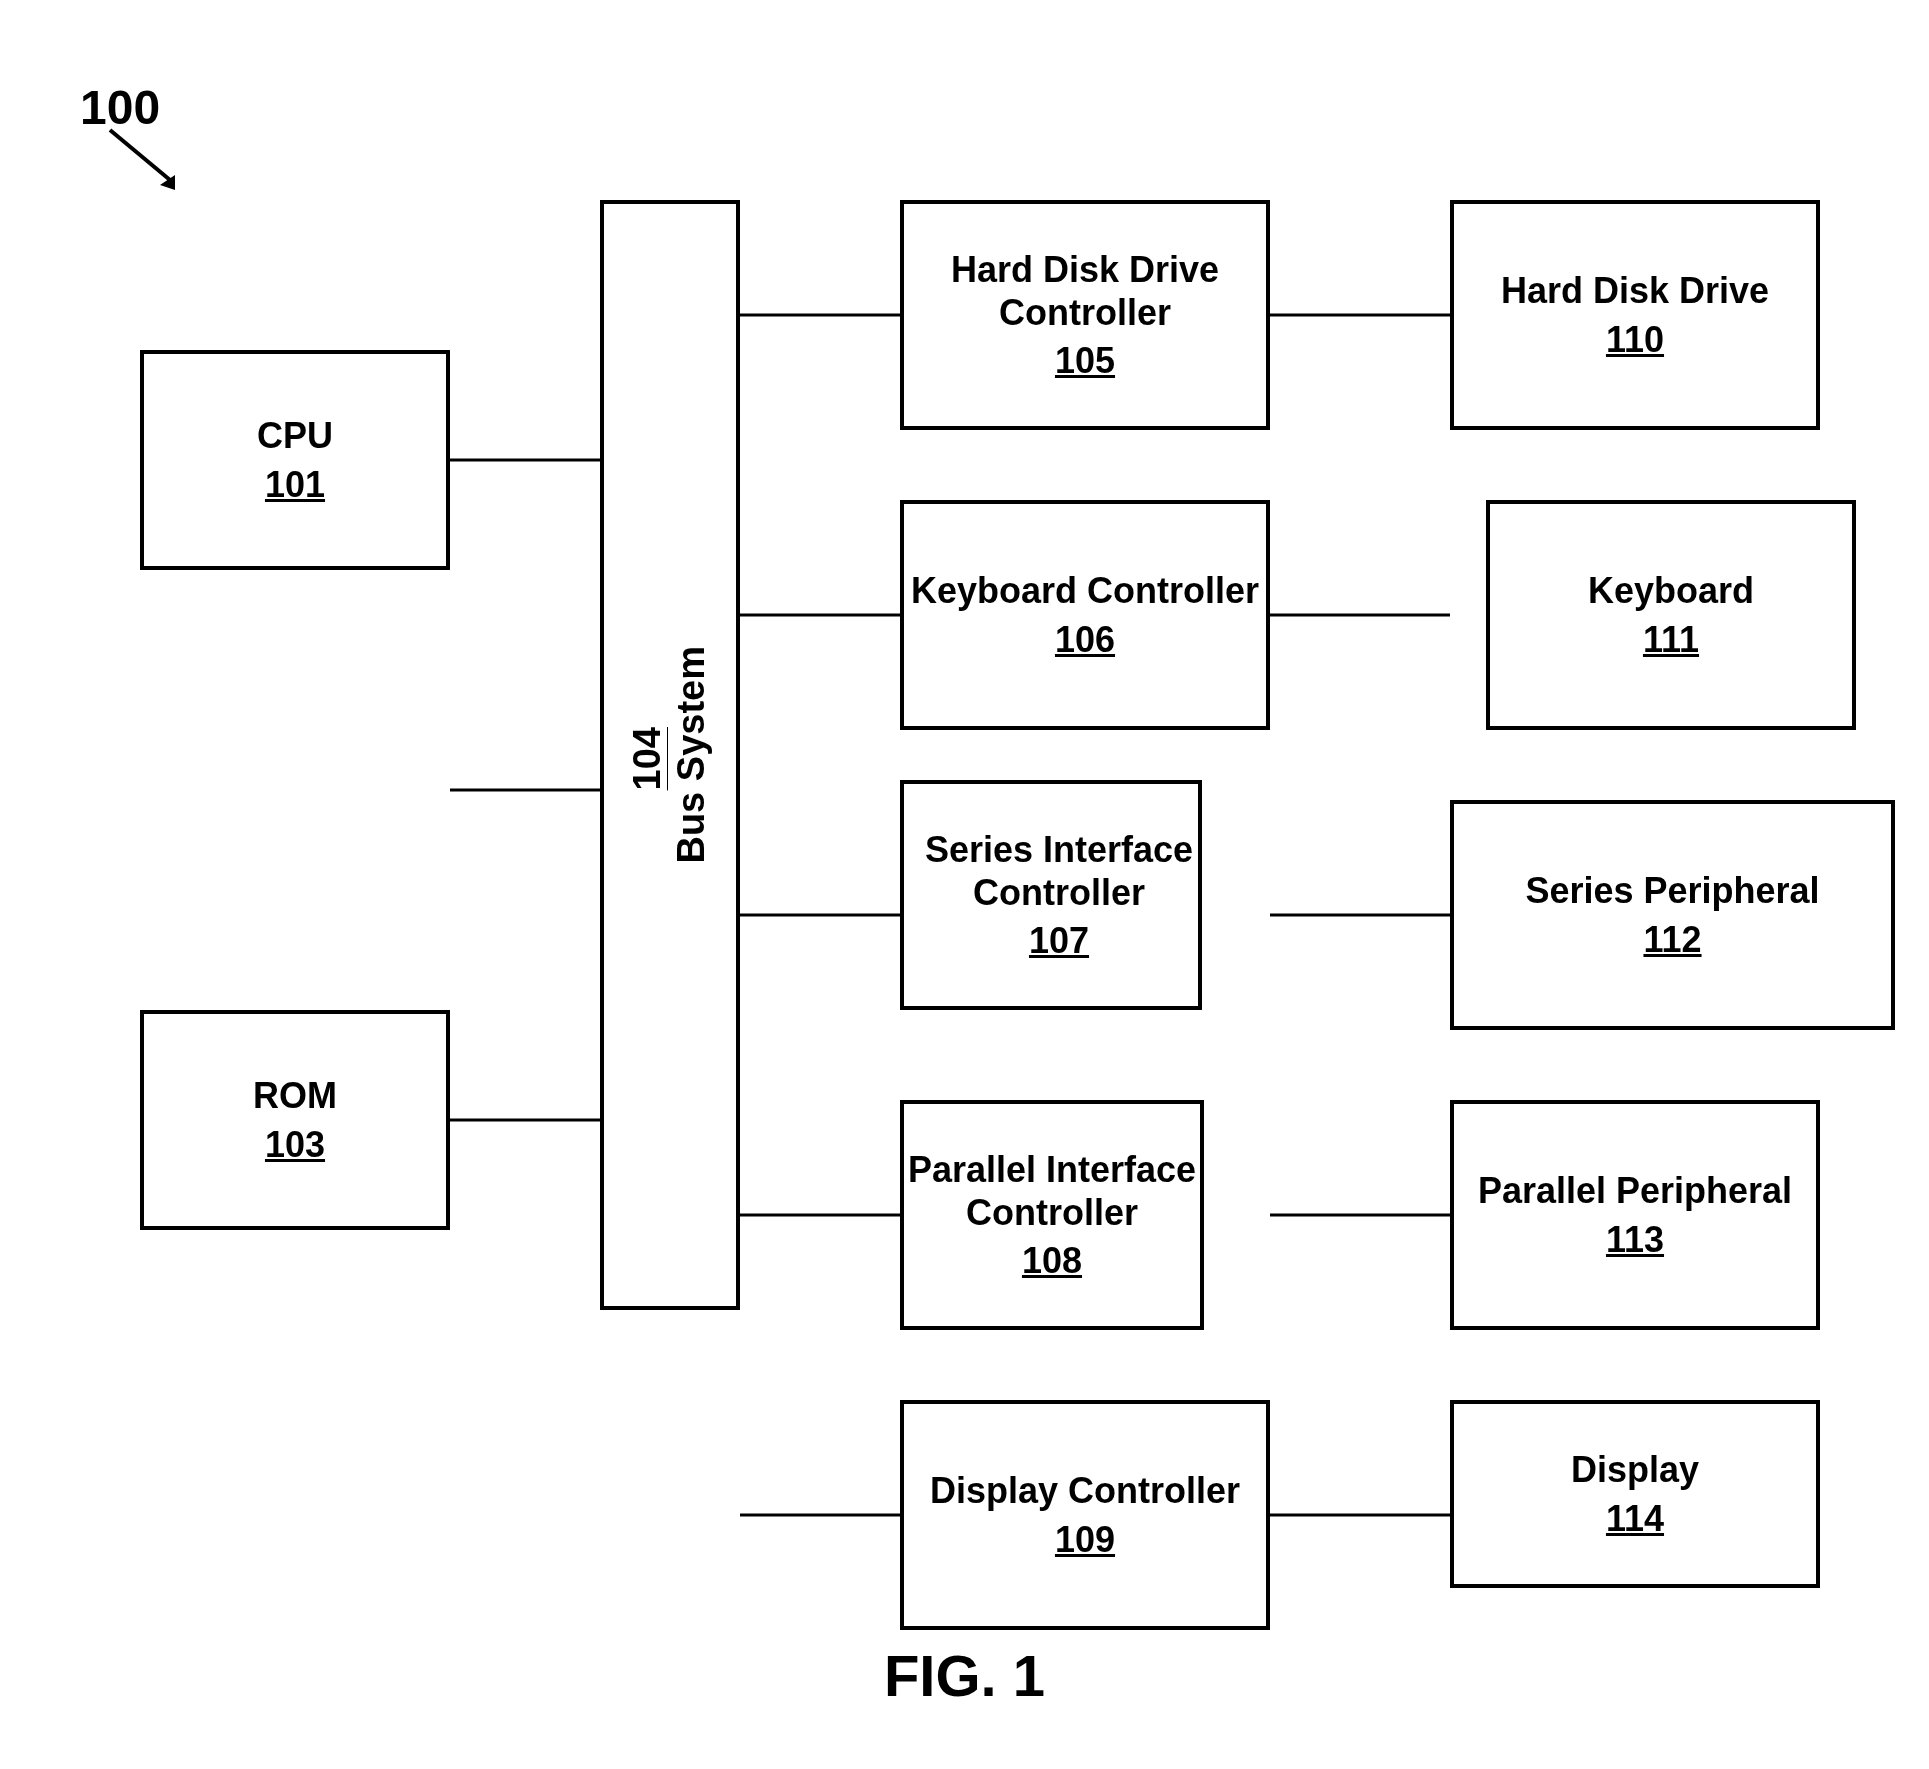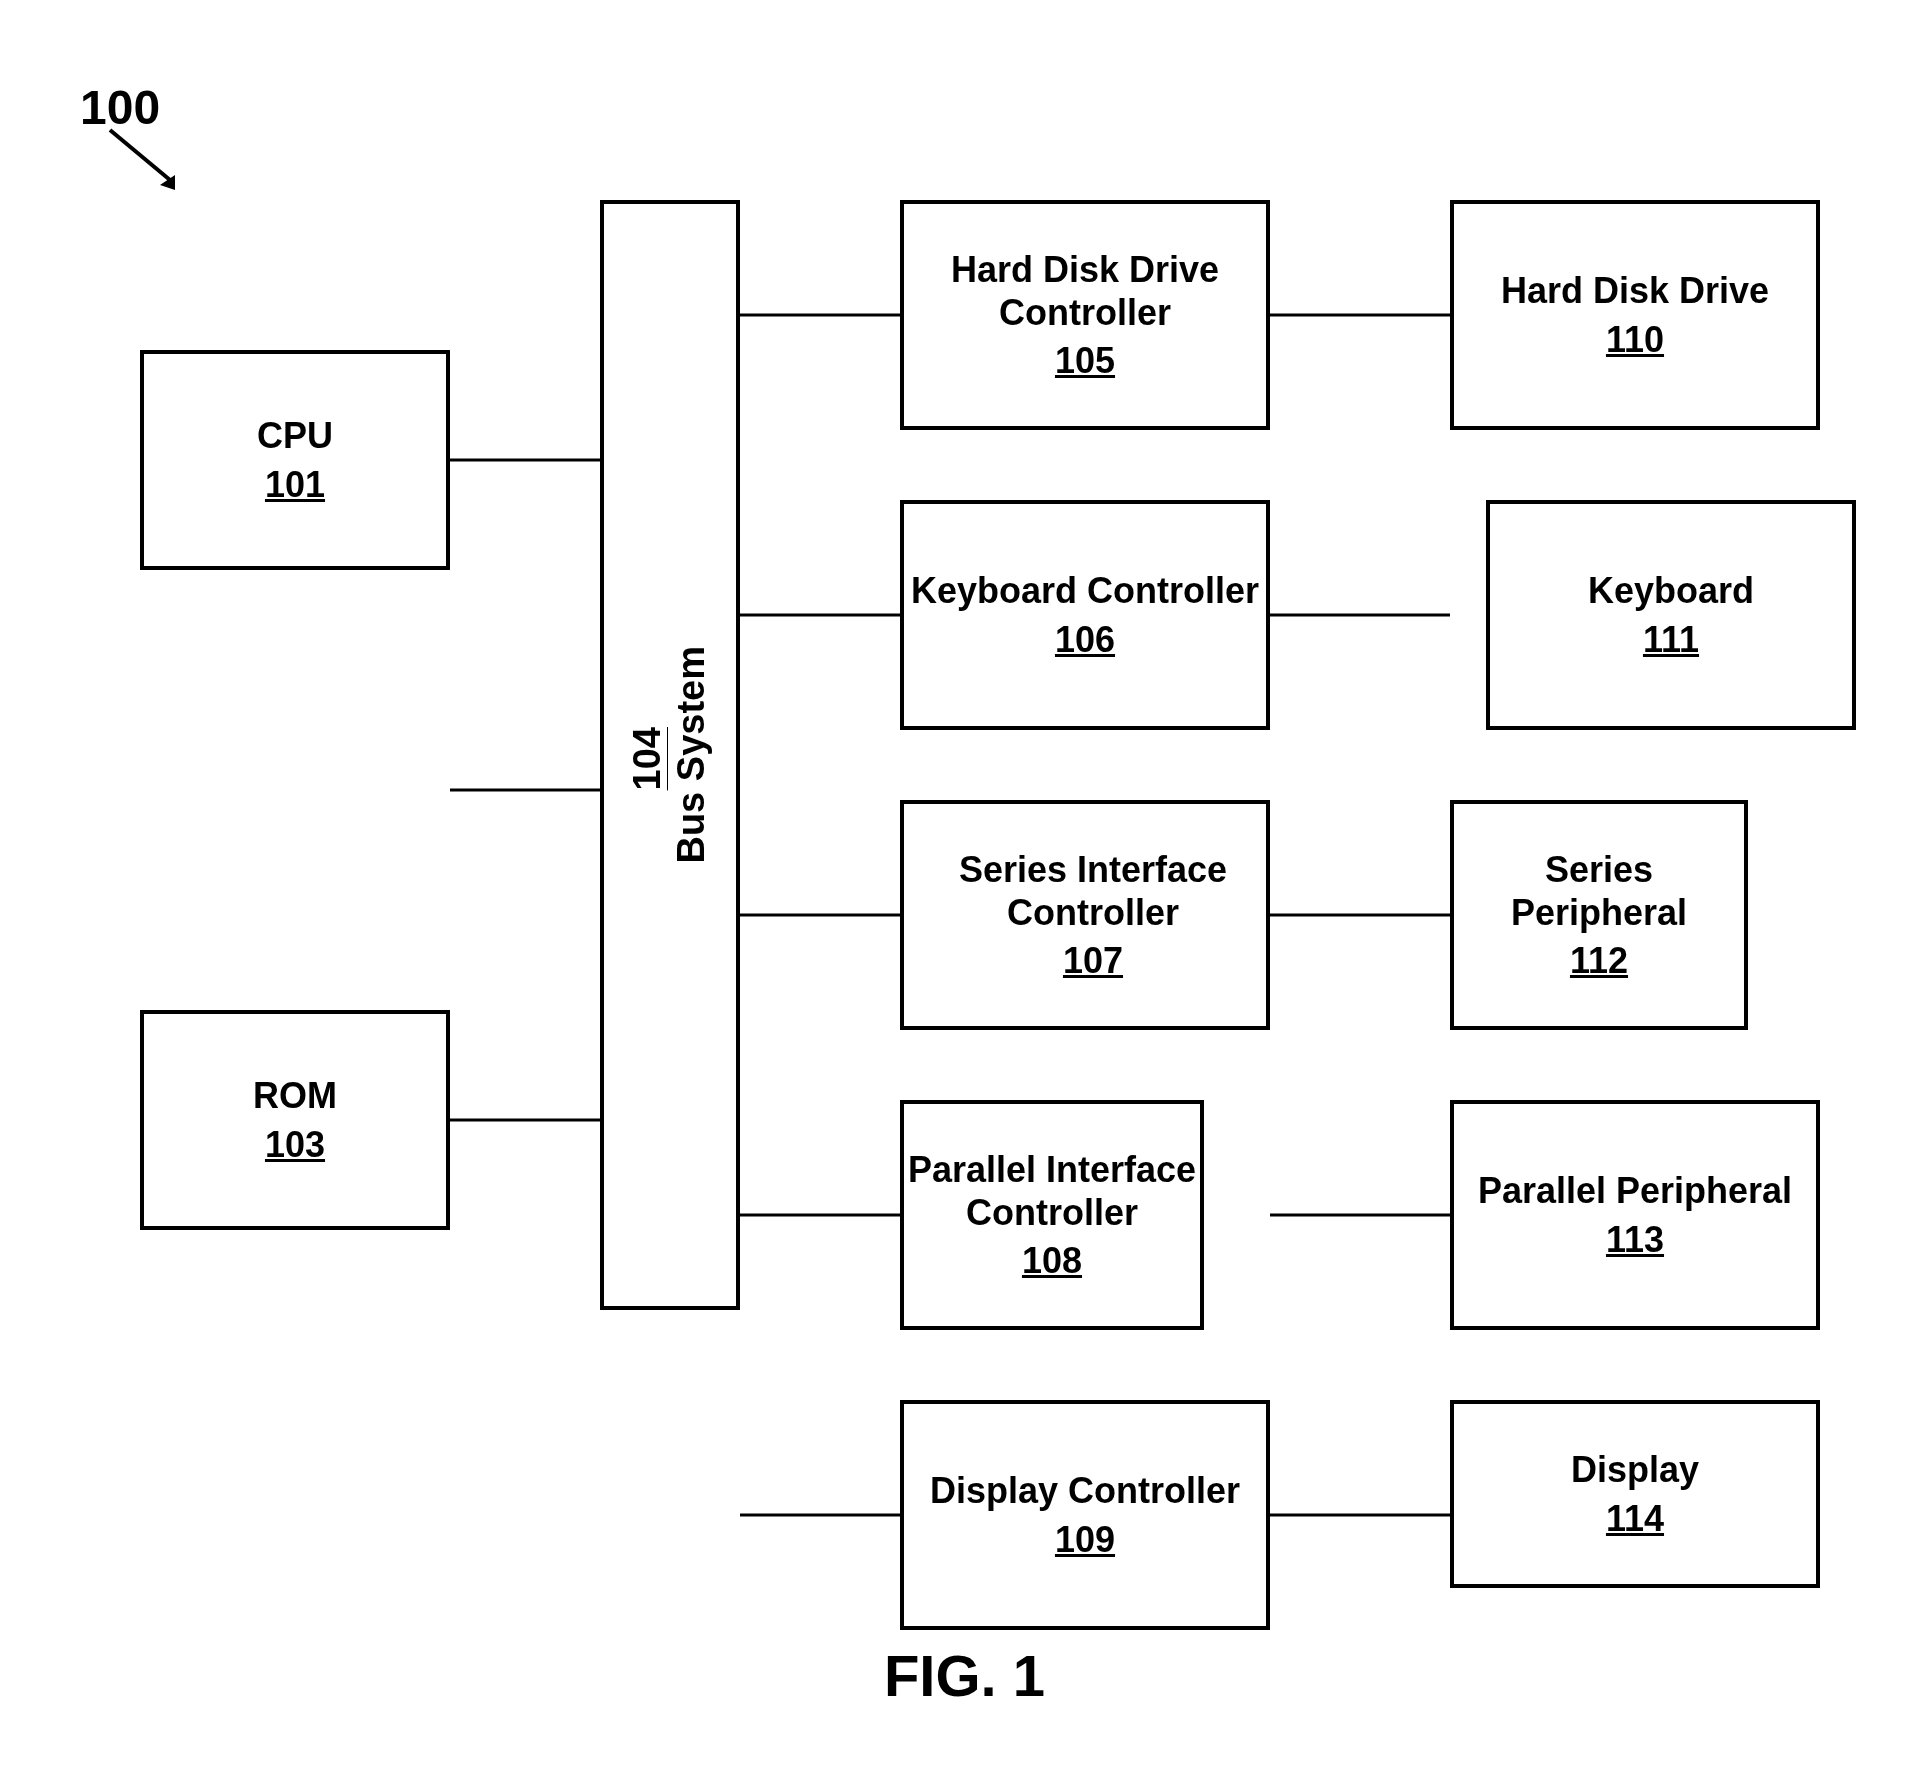--- a/index.html
+++ b/index.html
@@ -109,22 +109,22 @@
 
     #kb-ctrl-box {
       left: 840px;
       top: 420px;
       width: 370px;
       height: 230px;
     }
 
     #series-ctrl-box {
       left: 840px;
-      top: 720px;
-      width: 370px;
+      top: 700px;
+      width: 302px;
       height: 230px;
       padding-left: 16px;
     }
 
     #parallel-ctrl-box {
       left: 840px;
       top: 1020px;
       width: 304px;
       height: 230px;
     }
@@ -148,21 +148,21 @@
       left: 1390px;
       top: 420px;
       width: 370px;
       height: 230px;
       margin-left: 36px;
     }
 
     #series-periph-box {
       left: 1390px;
       top: 720px;
-      width: 298px;
+      width: 445px;
       height: 230px;
     }
 
     #parallel-periph-box {
       left: 1390px;
       top: 1020px;
       width: 370px;
       height: 230px;
     }
 

